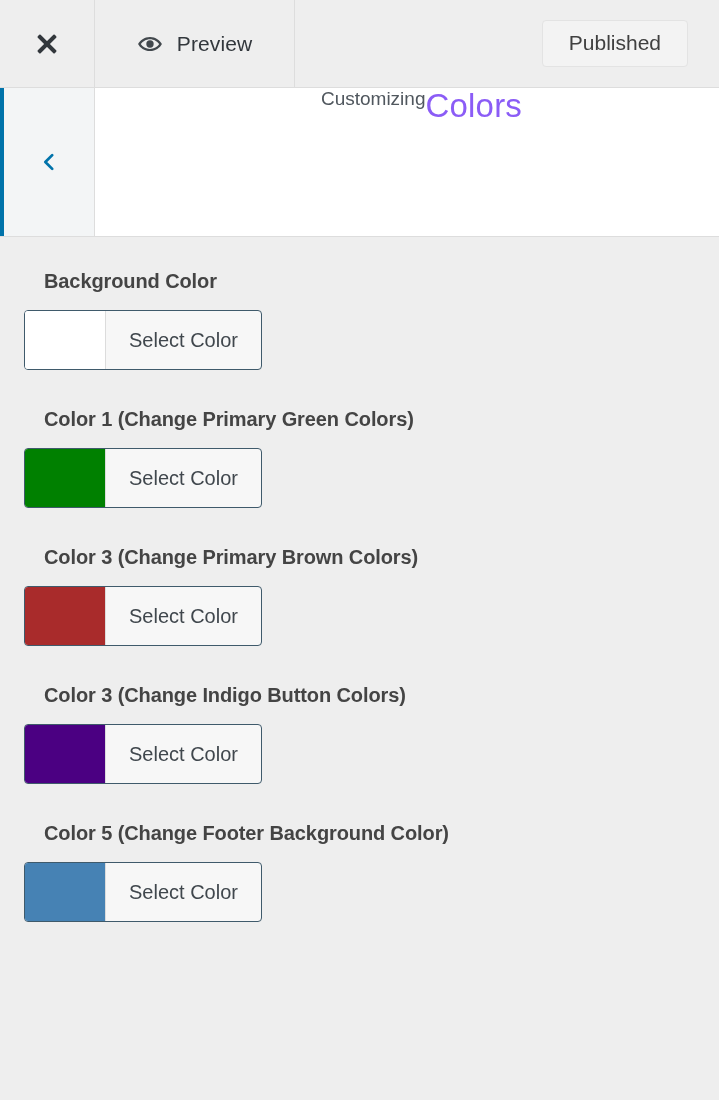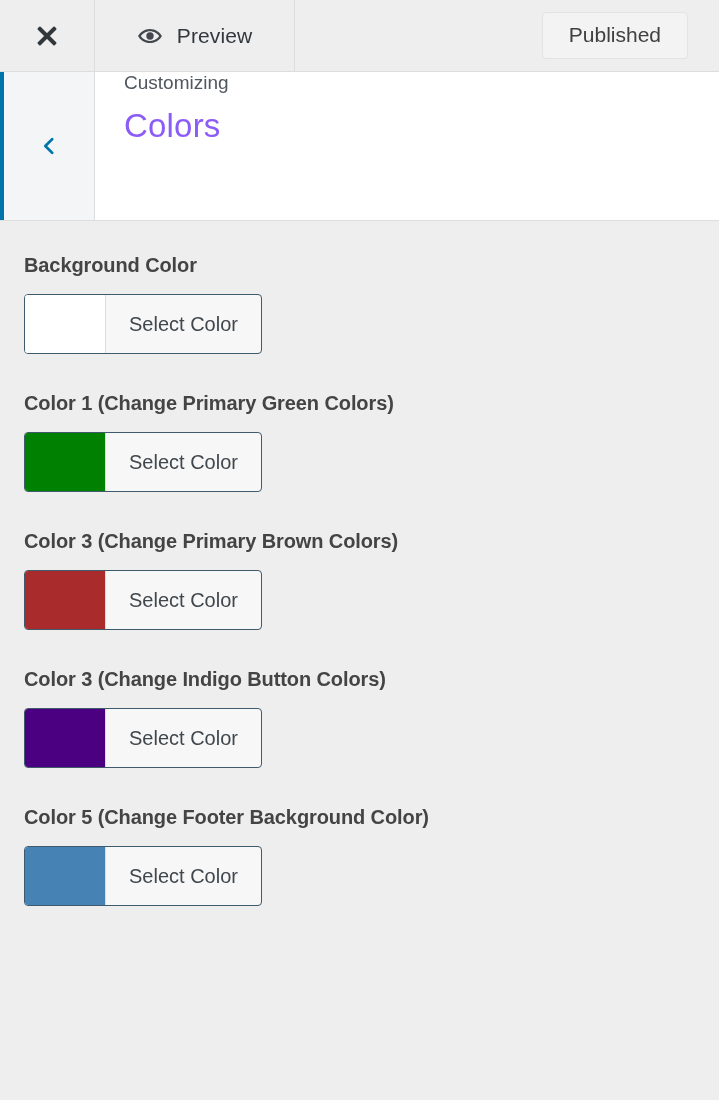--- a/index.html
+++ b/index.html
@@ -12,21 +12,21 @@
     background: #eeeeee;
     font-family: "Liberation Sans", "DejaVu Sans", sans-serif;
     overflow: hidden;
     -webkit-font-smoothing: antialiased;
   }
 
   
   .cust-header {
     display: flex;
     align-items: stretch;
-    height: 72px;
+    height: 88px;
     background: #eeeeee;
     border-bottom: 1px solid #dddddd;
     box-sizing: border-box;
   }
   .close-cell {
     width: 95px;
     min-width: 95px;
     display: flex;
     align-items: center;
     justify-content: center;
@@ -121,22 +121,21 @@
   }
   .chevron-left {
     display: block;
     width: 22px;
     height: 22px;
     color: #0073aa;
   }
   .panel-titles {
     flex: 1 1 auto;
     display: flex;
-    flex-direction: column;
-    justify-content: flex-start;
+    justify-content: center;
     padding-left: 29px;
   }
   .panel-kicker {
     font-size: 19px;
     color: #50575e;
     line-height: 1.2;
     margin-bottom: 13px;
   }
   .panel-title {
     font-size: 33px;
@@ -156,20 +155,21 @@
   }
   .control:last-child { margin-bottom: 0; }
 
   .control-label {
     font-size: 20px;
     font-weight: bold;
     color: #444444;
     line-height: 1.25;
     margin-bottom: 16px;
     letter-spacing: -0.1px;
+    margin-left: 20px;
   }
 
   .color-picker {
     display: inline-flex;
     align-items: stretch;
     height: 60px;
     border: 1px solid #3f5a6b;
     border-radius: 4px;
     background: #f7f7f7;
     overflow: hidden;

